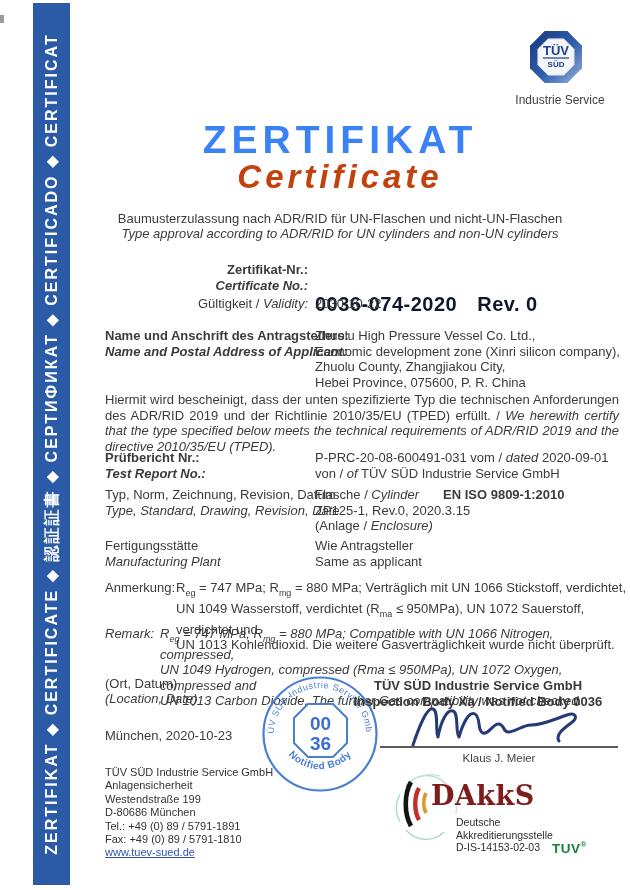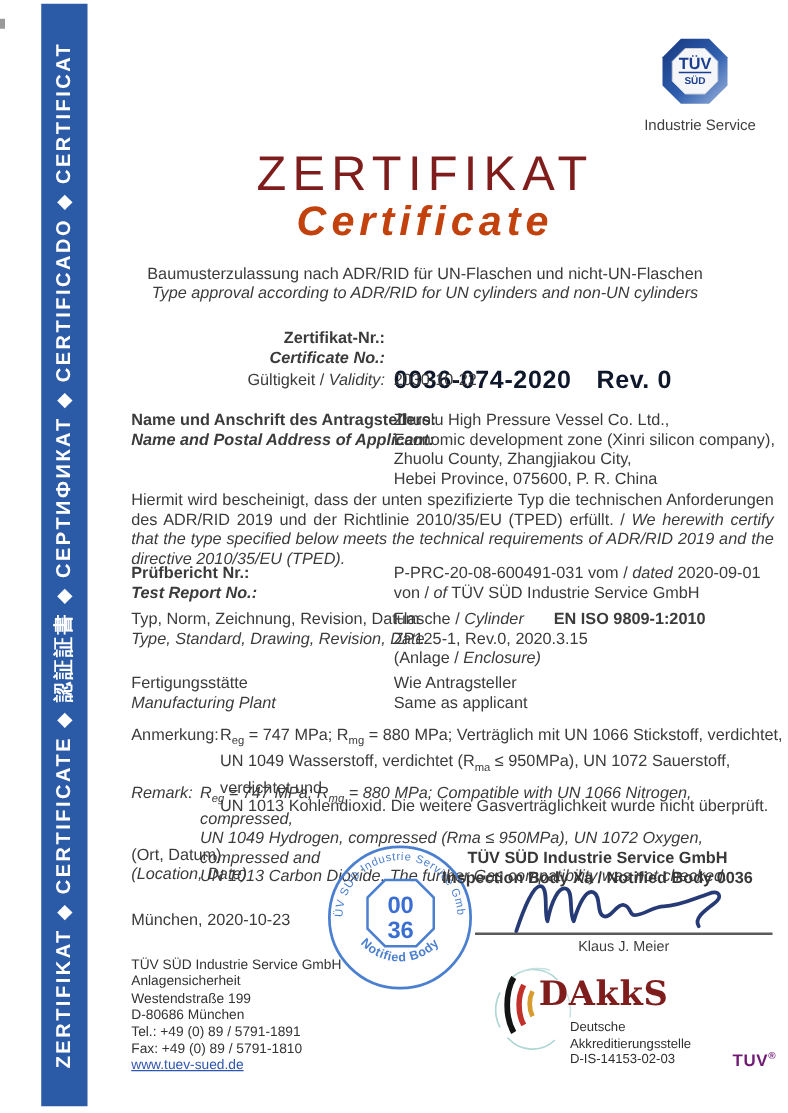--- a/index.html
+++ b/index.html
@@ -16,21 +16,21 @@
     line-height:37px; text-align:center; white-space:nowrap;
   }
   .fold-mark { position:absolute; left:0; top:15px; width:4px; height:8px; background:#9a9a9a; }
 
   
   .tuv-logo { position:absolute; left:529px; top:30px; }
   .logo-caption { position:absolute; left:505px; top:93px; width:110px; text-align:center; font-size:12px; color:#3f3f3f; }
 
   
   .title-de { position:absolute; left:55px; top:118px; width:570px; text-align:center;
-              font-size:39px; font-weight:normal; letter-spacing:5px; color:#7f1d1d; }
+              font-size:39px; font-weight:bold; letter-spacing:5px; color:#3b82f6; }
   .title-en { position:absolute; left:55px; top:158px; width:570px; text-align:center;
               font-size:33px; font-weight:bold; font-style:italic; letter-spacing:4px; color:#c2410c; }
   .subtitle { position:absolute; left:55px; top:211px; width:570px; text-align:center;
               font-size:13px; font-weight:normal; line-height:15px; color:#3b3b3b; }
   .subtitle .it { font-style:italic; }
 
   .fs13 { font-size:13px; line-height:15.5px; }
   .lbl-col { position:absolute; left:100px; width:208px; text-align:right; }
   .lbl-left { position:absolute; left:105px; }
   .val-col { position:absolute; left:315px; }
@@ -62,21 +62,21 @@
   .sig-line { position:absolute; left:380px; top:746px; width:238px; height:2px; background:#5a5a5a; }
   .signer { position:absolute; left:380px; top:752px; width:238px; text-align:center; font-size:11.5px; color:#3f3f3f; }
 
   .address { position:absolute; left:105px; top:766px; font-size:11px; line-height:13.4px; color:#333333; }
   .address a { color:#2f55b0; text-decoration:underline; }
 
   .dakks-svg { position:absolute; left:394px; top:774px; }
   .dakks-word { position:absolute; left:431px; top:780px; font-family:"DejaVu Serif","Liberation Serif",serif;
                 font-size:27px; font-weight:600; color:#7f1d1d; letter-spacing:0.5px; }
   .dakks-caption { position:absolute; left:456px; top:816px; font-size:10.5px; line-height:12.6px; color:#2e2e2e; }
-  .tuv-mark { position:absolute; left:586px; top:840px; font-size:13.5px; font-weight:bold; color:#701a75; letter-spacing:0.5px;text-align:center; }
+  .tuv-mark { position:absolute; left:552px; top:840px; font-size:13.5px; font-weight:bold; color:#15803d; letter-spacing:0.5px;text-align:center; }
   .tuv-mark sup { font-size:8px; }
 </style>
 </head>
 <body>
 
 <div id="page">
 
   <div class="ribbon"></div>
   <div class="ribbon-inner">ZERTIFIKAT ◆ CERTIFICATE ◆ 認証証書 ◆ СЕРТИФИКАТ ◆ CERTIFICADO ◆ CERTIFICAT</div>
   <div class="fold-mark"></div>

